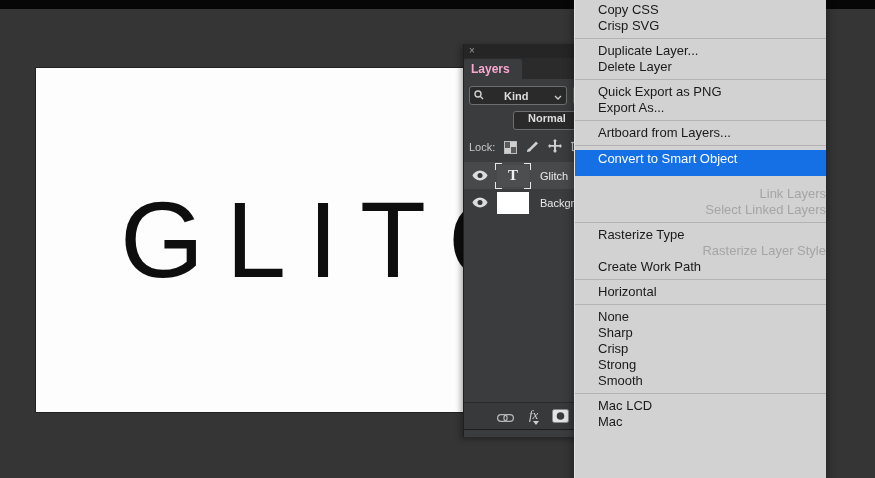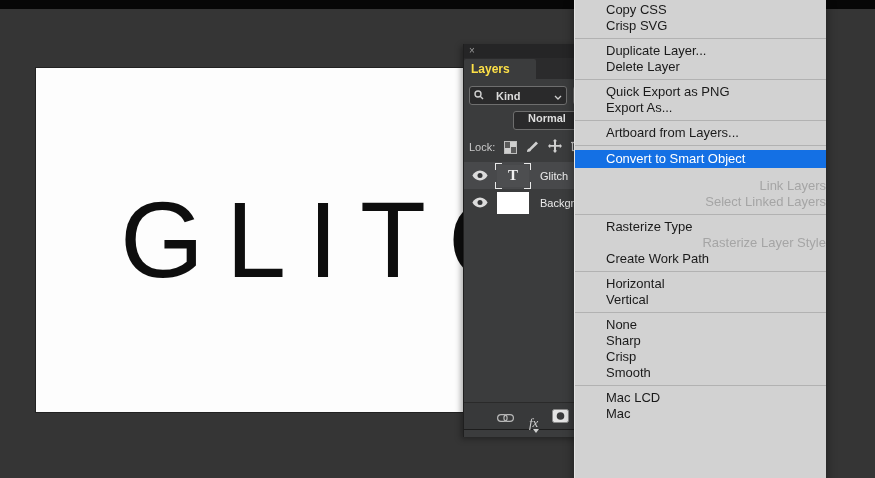--- a/index.html
+++ b/index.html
@@ -15,24 +15,24 @@
   .canvas-text{position:absolute;left:84px;top:118px;line-height:1;font-size:108px;
                letter-spacing:22px;font-weight:400;color:#0e0e0e;white-space:nowrap;}
 
   
   .panel{position:absolute;left:463px;top:44px;width:250px;height:393px;background:#3b3c3d;
          z-index:3;border-left:1px solid #1f1f1f;box-shadow:-2px 2px 6px rgba(0,0,0,.35);
          color:#d6d6d6;font-size:11px;}
   .panel-titlebar{height:14px;background:#252526;display:flex;align-items:center;padding-left:5px;}
   .close-x{color:#9a9a9a;font-size:10px;line-height:10px;cursor:default;}
   .tab-row{height:21px;background:#2b2b2c;display:flex;align-items:flex-end;}
-  .tab{background:#3b3c3d;color:#fde047;font-weight:bold;font-size:12px;
-       padding:3px 26px 3px 7px;border-radius:2px 2px 0 0;}
+  .tab{background:#3b3c3d;color:#f9a8d4;font-weight:bold;font-size:12px;
+       padding:3px 12px 3px 7px;border-radius:2px 2px 0 0;}
   .filter-row{display:flex;align-items:center;gap:6px;padding:7px 0 0 5px;}
-  .search-field{display:flex;align-items:center;gap:12px;width:88px;height:17px;
+  .search-field{display:flex;align-items:center;gap:20px;width:88px;height:17px;
                 background:#2a2a2b;border:1px solid #6e6e6e;border-radius:3px;padding:0 4px;}
   .search-field .lbl{flex:1;color:#ddd;font-weight:bold;}
   .icon-btn{width:18px;height:17px;background:#2a2a2b;border:1px solid #6e6e6e;border-radius:3px;
             display:flex;align-items:center;justify-content:center;}
   .blend-row{padding:6px 0 0 5px;}
   .blend-field{display:flex;align-items:flex-start;width:150px;height:17px;background:#2a2a2b;
                border:1px solid #6e6e6e;border-radius:3px;padding:0 14px;color:#ddd;font-weight:bold;margin-left:44px;}
   .lock-row{display:flex;align-items:center;gap:9px;padding:8px 0 0 5px;height:18px;}
   .lock-label{color:#c9c9c9;text-align:center;}
   .checker{width:11px;height:11px;border:1px solid #bdbdbd;
@@ -56,24 +56,24 @@
                 border-top:1px solid #2a2a2a;border-bottom:1px solid #1d1d1d;}
   .footer-icon{position:absolute;top:5px;}
   .fx-label{font-style:italic;color:#cfcfcf;font-size:13px;font-family:"Liberation Serif",serif;}
   .fx-caret{position:absolute;left:46%;top:14px;width:0;height:0;
             border-left:3px solid transparent;border-right:3px solid transparent;border-top:4px solid #cfcfcf;}
 
   
   .menu{position:absolute;left:574px;top:0;width:252px;height:486px;background:#d2d2d2;
         z-index:4;border-left:1px solid #e4e4e4;box-shadow:0 3px 10px rgba(0,0,0,.45);
         padding-top:2px;box-sizing:border-box;}
-  .menu-item{height:16px;line-height:16px;padding-left:31px;font-size:13px;color:#1a1a1a;
+  .menu-item{height:16px;line-height:16px;padding-left:23px;font-size:13px;color:#1a1a1a;
              white-space:nowrap;overflow:hidden;}
   .menu-item.disabled{color:#a5a5a5;text-align:right;}
-  .menu-item.highlighted{background:var(--accent,#1470e4);color:#ffffff;height:18px;line-height:18px;}
+  .menu-item.highlighted{background:var(--accent,#1470e4);color:#ffffff;height:26px;line-height:18px;}
   .menu-item.highlighted + .menu-item{margin-top:10px;}
   .menu-sep{border-top:1px solid #b2b2b2;margin:4px 0;}
 </style>
 </head>
 <body>
 
 <div class="app">
 
   <div class="menubar"></div>
 
@@ -173,21 +173,21 @@
       </div>
     </div>
 
     <div class="panel-footer">
       <span class="footer-icon" style="left:33px;top:9px;">
         <svg width="17" height="8" viewBox="0 0 17 8">
             <rect x="0.6" y="0.6" width="9.5" height="6.8" rx="3.4" fill="none" stroke="#b8b8b8" stroke-width="1.2"></rect>
             <rect x="6.9" y="0.6" width="9.5" height="6.8" rx="3.4" fill="none" stroke="#b8b8b8" stroke-width="1.2"></rect>
           </svg>
       </span>
-      <span class="footer-icon" style="left:65px;top:12px;">
+      <span class="footer-icon" style="left:65px;top:4px;">
         <span class="fx-label">fx</span>
         <span class="fx-caret"></span>
       </span>
       <span class="footer-icon" style="left:88px;top:6px;">
         <svg width="17" height="14" viewBox="0 0 17 14">
             <rect x="0.5" y="0.5" width="16" height="13" rx="2" fill="#e4e4e4" stroke="#8a8a8a"></rect>
             <circle cx="8.5" cy="7" r="3.8" fill="#3a3b3c"></circle>
           </svg>
       </span>
     </div>
@@ -207,24 +207,24 @@
       <div class="menu-sep"></div>
       <div class="menu-item highlighted">Convert to Smart Object</div>
       <div class="menu-item disabled">Link Layers</div>
       <div class="menu-item disabled">Select Linked Layers</div>
       <div class="menu-sep"></div>
       <div class="menu-item">Rasterize Type</div>
       <div class="menu-item disabled">Rasterize Layer Style</div>
       <div class="menu-item">Create Work Path</div>
       <div class="menu-sep"></div>
       <div class="menu-item">Horizontal</div>
-      <div class="menu-item">Vertical</div>
       <div class="menu-sep"></div>
       <div class="menu-item">None</div>
       <div class="menu-item">Sharp</div>
       <div class="menu-item">Crisp</div>
+      <div class="menu-item">Strong</div>
       <div class="menu-item">Smooth</div>
       <div class="menu-sep"></div>
       <div class="menu-item">Mac LCD</div>
       <div class="menu-item">Mac</div>
     </div>
 
 </div>
 
 </body></html>

